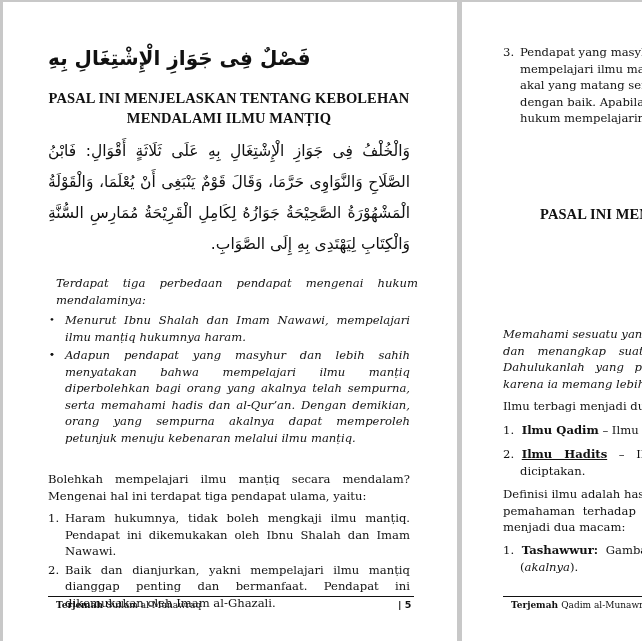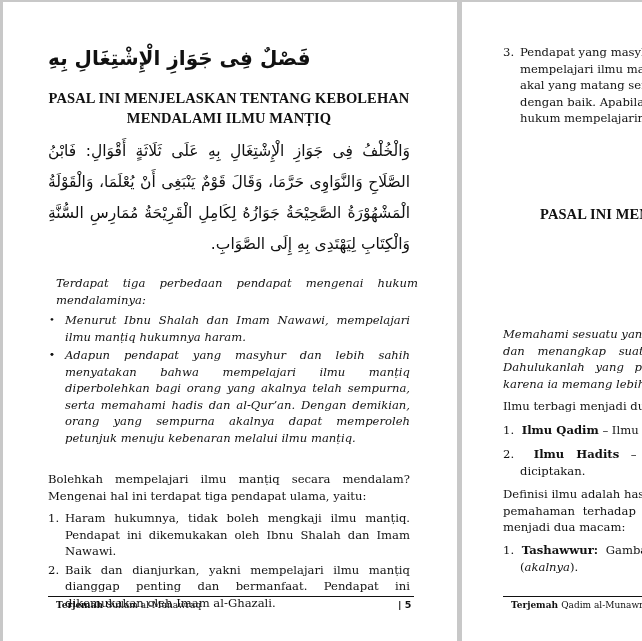--- a/index.html
+++ b/index.html
@@ -208,21 +208,21 @@
 
       <div class="nowrap" style="position:absolute;left:0;top:396px;">Ilmu terbagi menjadi dua</div>
 
       <div class="nowrap" style="position:absolute;left:0;top:420px;">
         <span>1.</span>
         <b style="margin-left:4px;">Ilmu Qadim</b><span> – Ilmu Al</span>
       </div>
 
       <div class="nowrap" style="position:absolute;left:0;top:444px;">
         <span>2.</span>
-        <b style="margin-left:16px;word-spacing:8px;">Ilmu Hadits</b><span style="word-spacing:8px;"> – Ilm</span>
+        <b style="margin-left:4px;word-spacing:8px;text-decoration:underline;">Ilmu Hadits</b><span style="word-spacing:8px;"> – Ilm</span>
         <div style="padding-left:17px;">diciptakan.</div>
       </div>
 
       <div class="nowrap" style="position:absolute;left:0;top:484px;">
         <div>Definisi ilmu adalah has</div>
         <div style="word-spacing:4px;">pemahaman terhadap h</div>
         <div>menjadi dua macam:</div>
       </div>
 
       <div class="nowrap" style="position:absolute;left:0;top:540px;">

